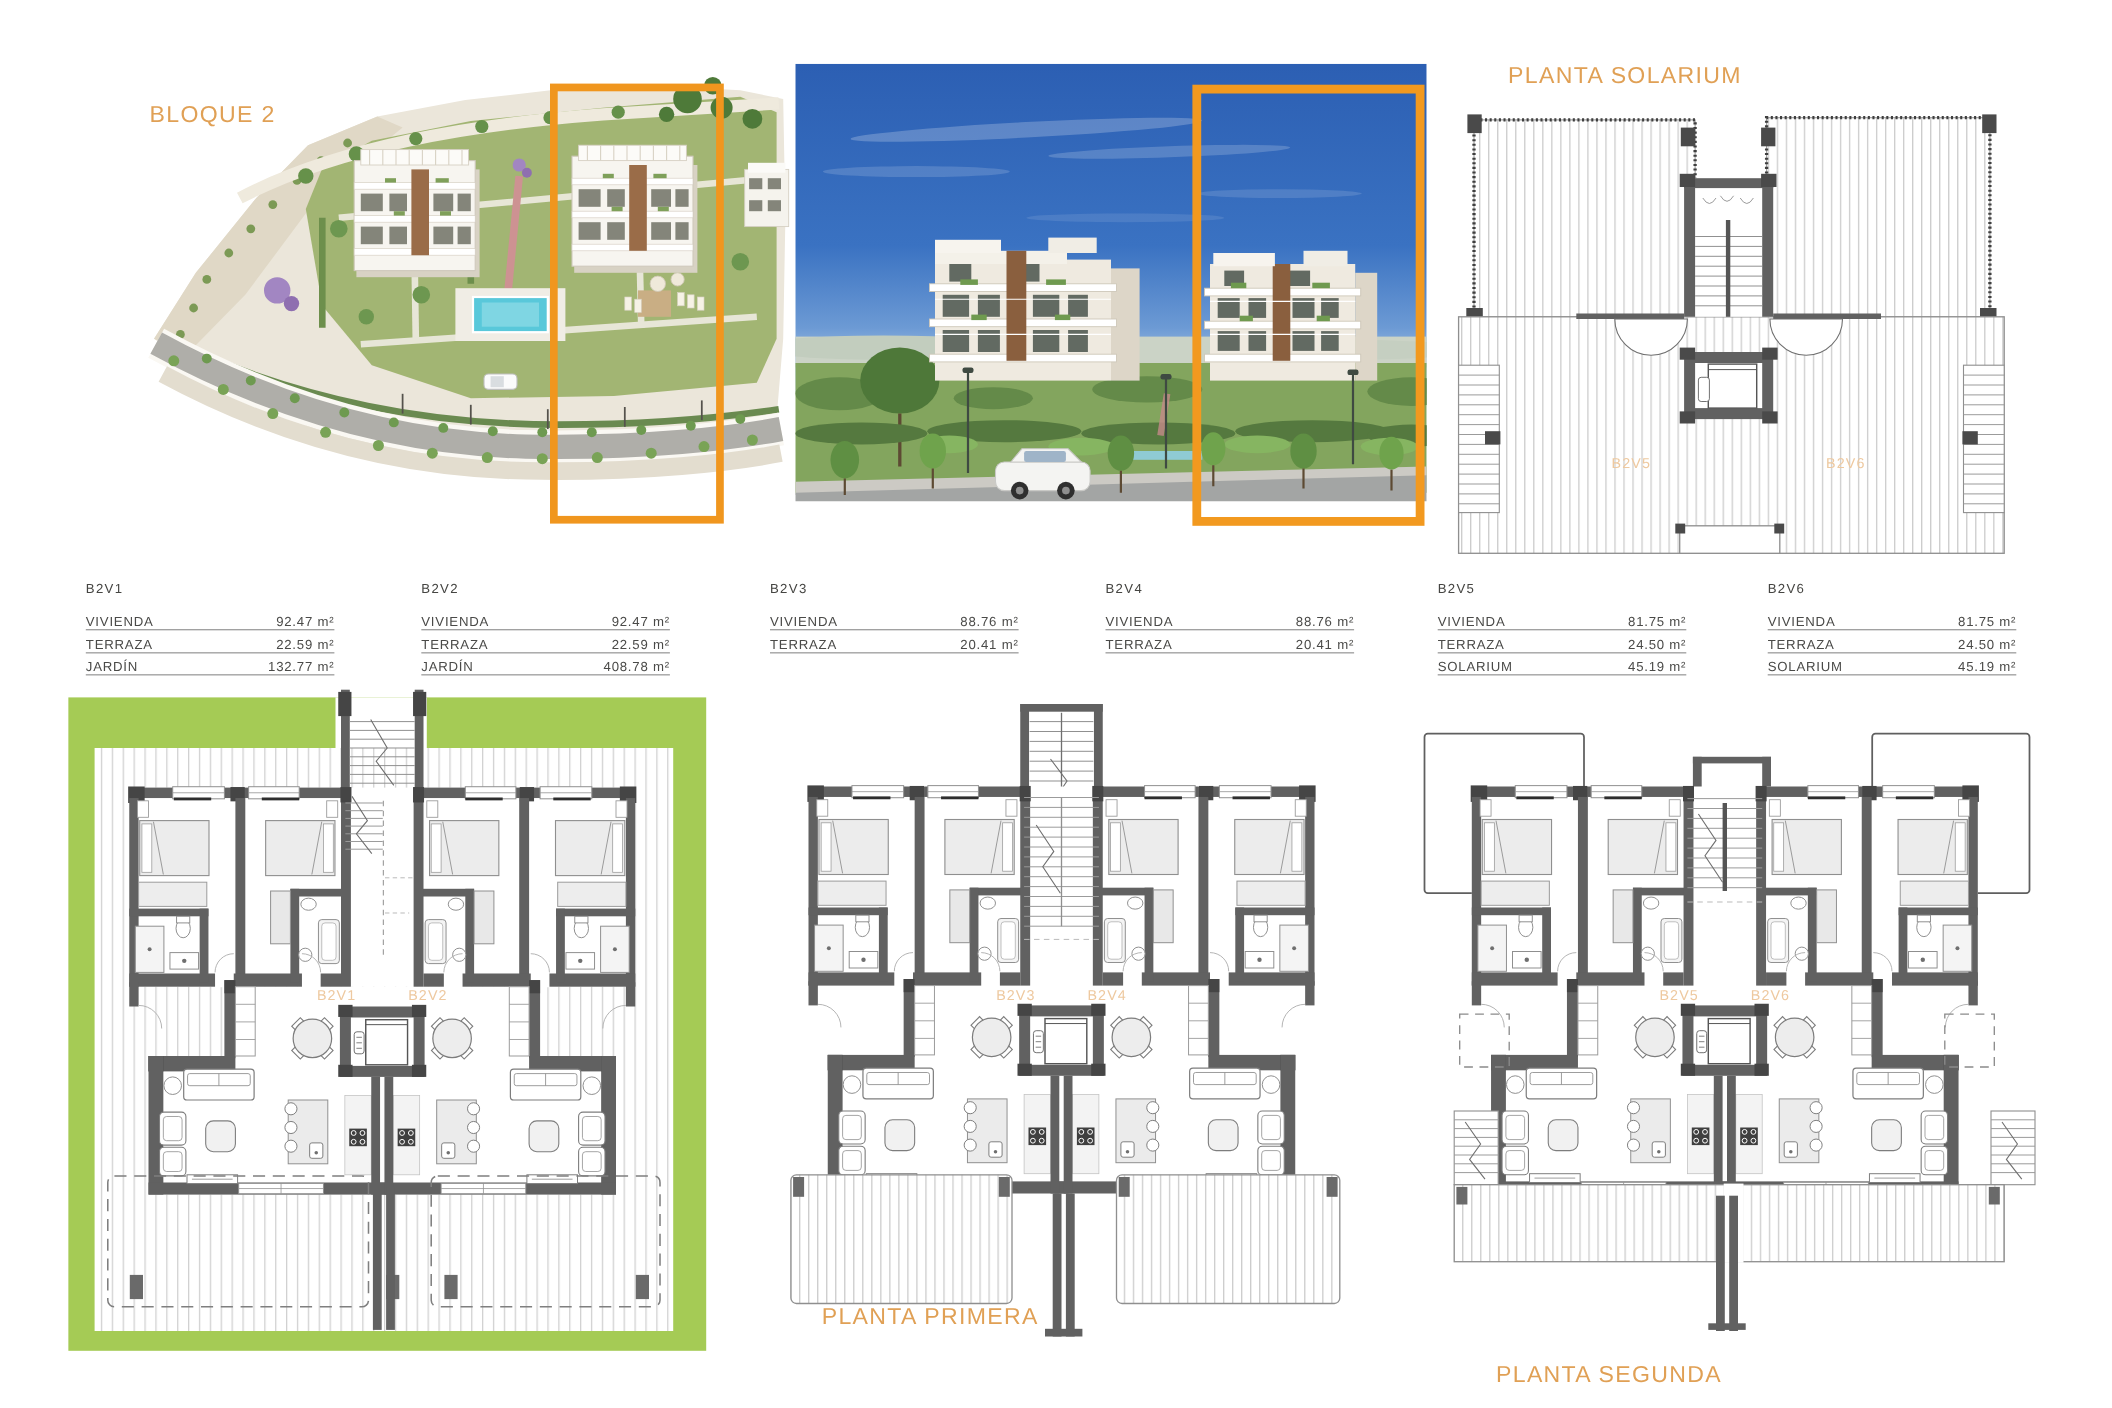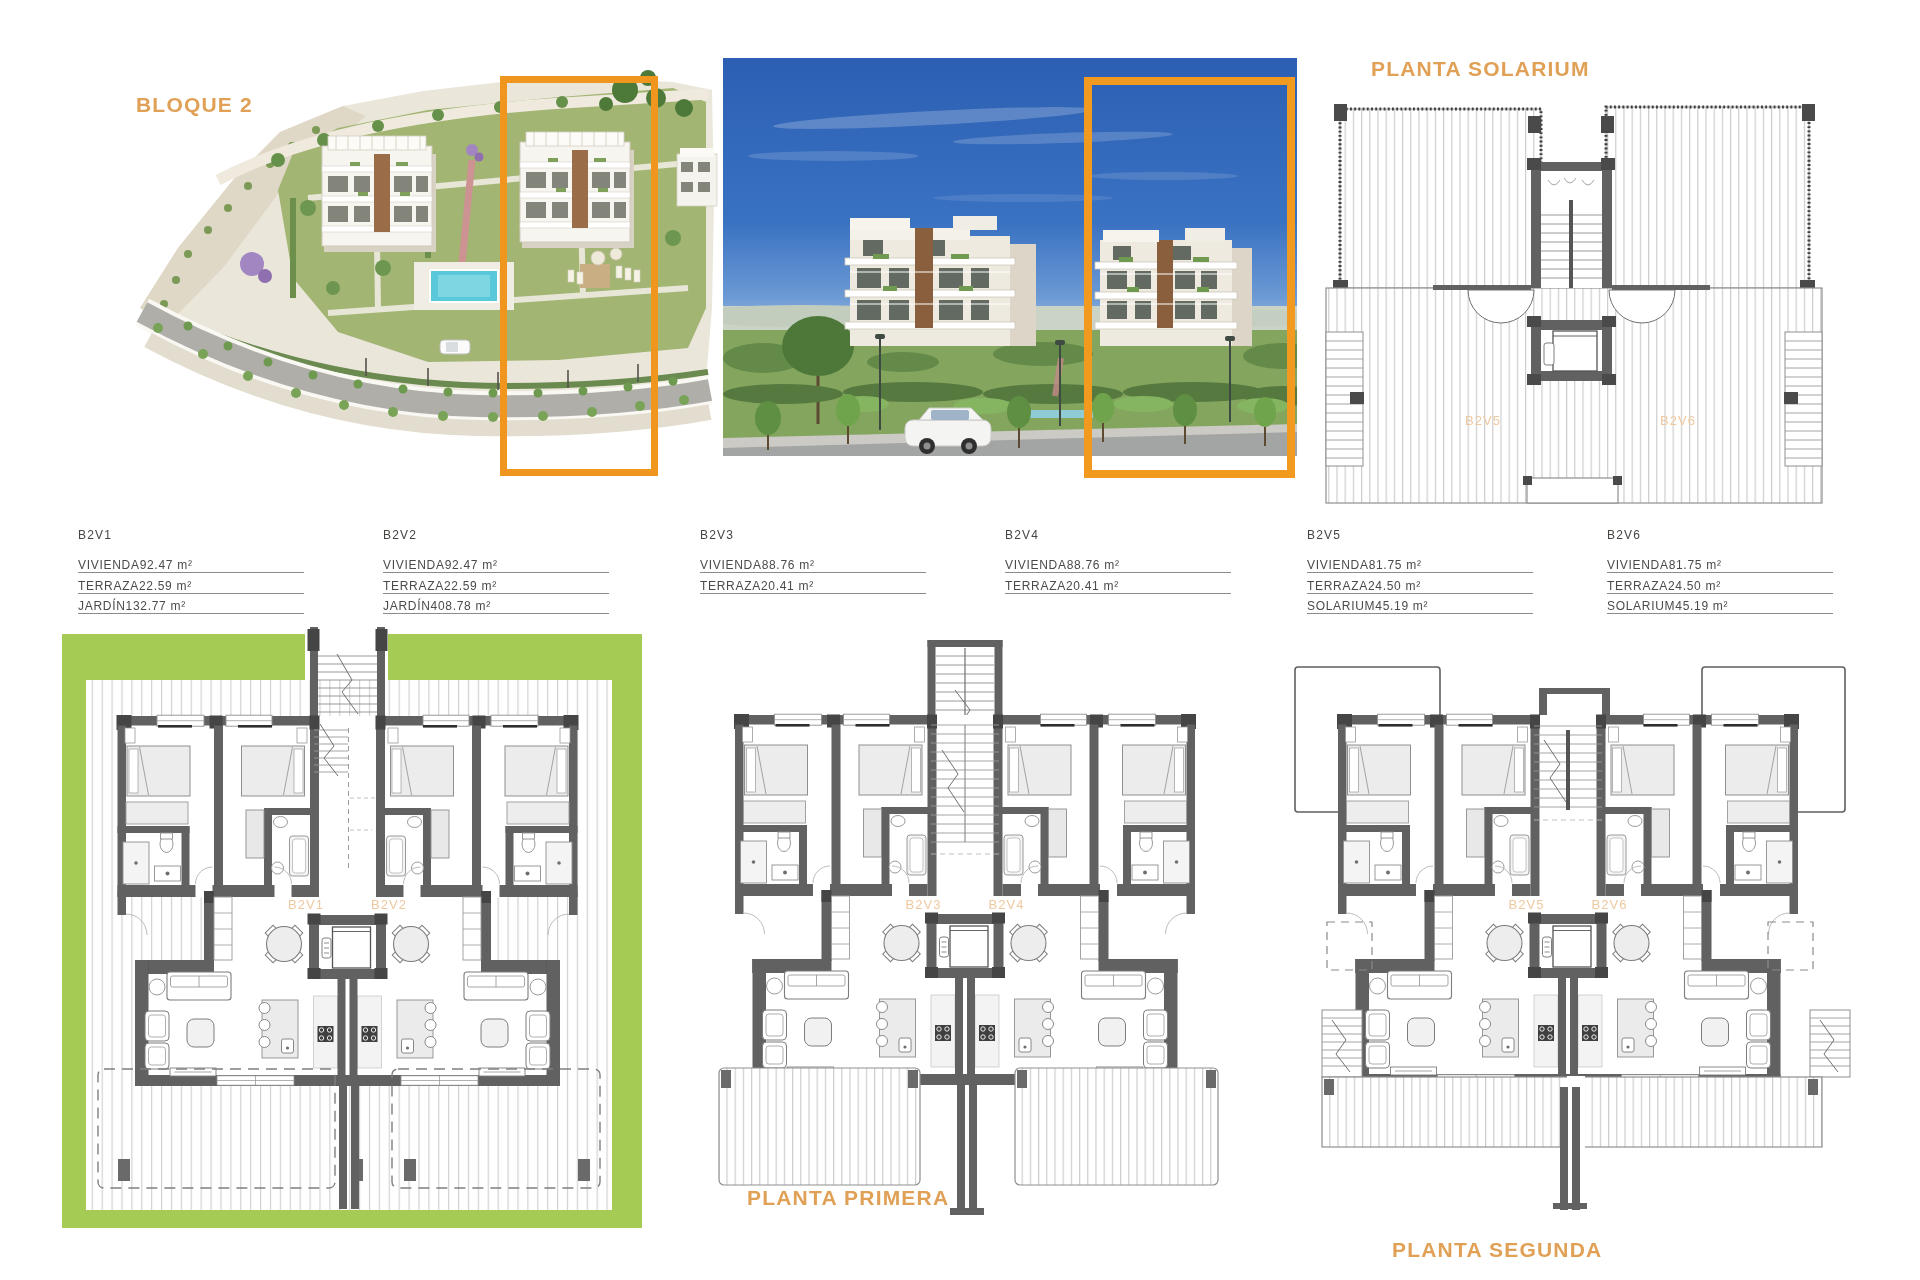--- a/index.html
+++ b/index.html
@@ -1,22 +1,22 @@
 <!DOCTYPE html>
 <html><head>
 <meta charset="utf-8">
 <style>
   html,body{margin:0;padding:0;background:#ffffff;width:1920px;height:1280px;overflow:hidden;
     font-family:"Liberation Sans",sans-serif;position:relative;}
   .abs{position:absolute;}
-  .otitle{position:absolute;color:#E0A055;letter-spacing:1.2px;font-size:21px;font-weight:700;white-space:nowrap;}
+  .otitle{position:absolute;color:#E0A055;letter-spacing:1.2px;font-size:21px;font-weight:400;white-space:nowrap;}
   .oframe{position:absolute;box-sizing:border-box;}
   .tbl{position:absolute;width:226px;color:#454542;}
   .tbl .th{font-size:12px;letter-spacing:1.2px;margin-bottom:10px;}
-  .tbl .trow{display:flex;align-items:flex-end;
+  .tbl .trow{display:flex;justify-content:space-between;align-items:flex-end;
      border-bottom:1px solid #8b8b8b;height:19.8px;font-size:12px;letter-spacing:0.7px;color:#4a4a48;}
 </style>
 </head>
 <body>
 
 <div class="otitle" style="left:136px;top:93px">BLOQUE 2</div>
 <svg class="abs" style="left:128px;top:58px" width="592" height="432" viewBox="0 0 592 432">
 
   <path d="M12,250 L50,190 L105,122 L152,74 L215,48 L295,33 L390,22 L470,20 L545,24 L584,32
            L586,140 L584,250 L577,334 L492,345 L420,362 L372,368 L290,372 L230,362 L172,342
@@ -933,21 +933,21 @@
 
   <rect x="44" y="439" width="10" height="16" fill="#6a6a6a"></rect>
 
   <rect x="528" y="439" width="10" height="16" fill="#6a6a6a"></rect>
 
   <rect x="280" y="447" width="8" height="123" fill="#616161"></rect>
   <rect x="292" y="447" width="8" height="123" fill="#616161"></rect>
   <rect x="273" y="563" width="34" height="6" fill="#616161"></rect>
 </svg>
 
-<div class="otitle" style="left:1392px;top:1238px">PLANTA SEGUNDA</div>
+<div class="otitle" style="left:1360px;top:1238px">PLANTA SEGUNDA</div>
 
 <div class="tbl" style="left:78px;top:528px">
   <div class="th">B2V1</div>
   <div class="trow">
       <span>VIVIENDA</span>
       <span>92.47 m²</span>
     </div>
   <div class="trow">
       <span>TERRAZA</span>
       <span>22.59 m²</span>

